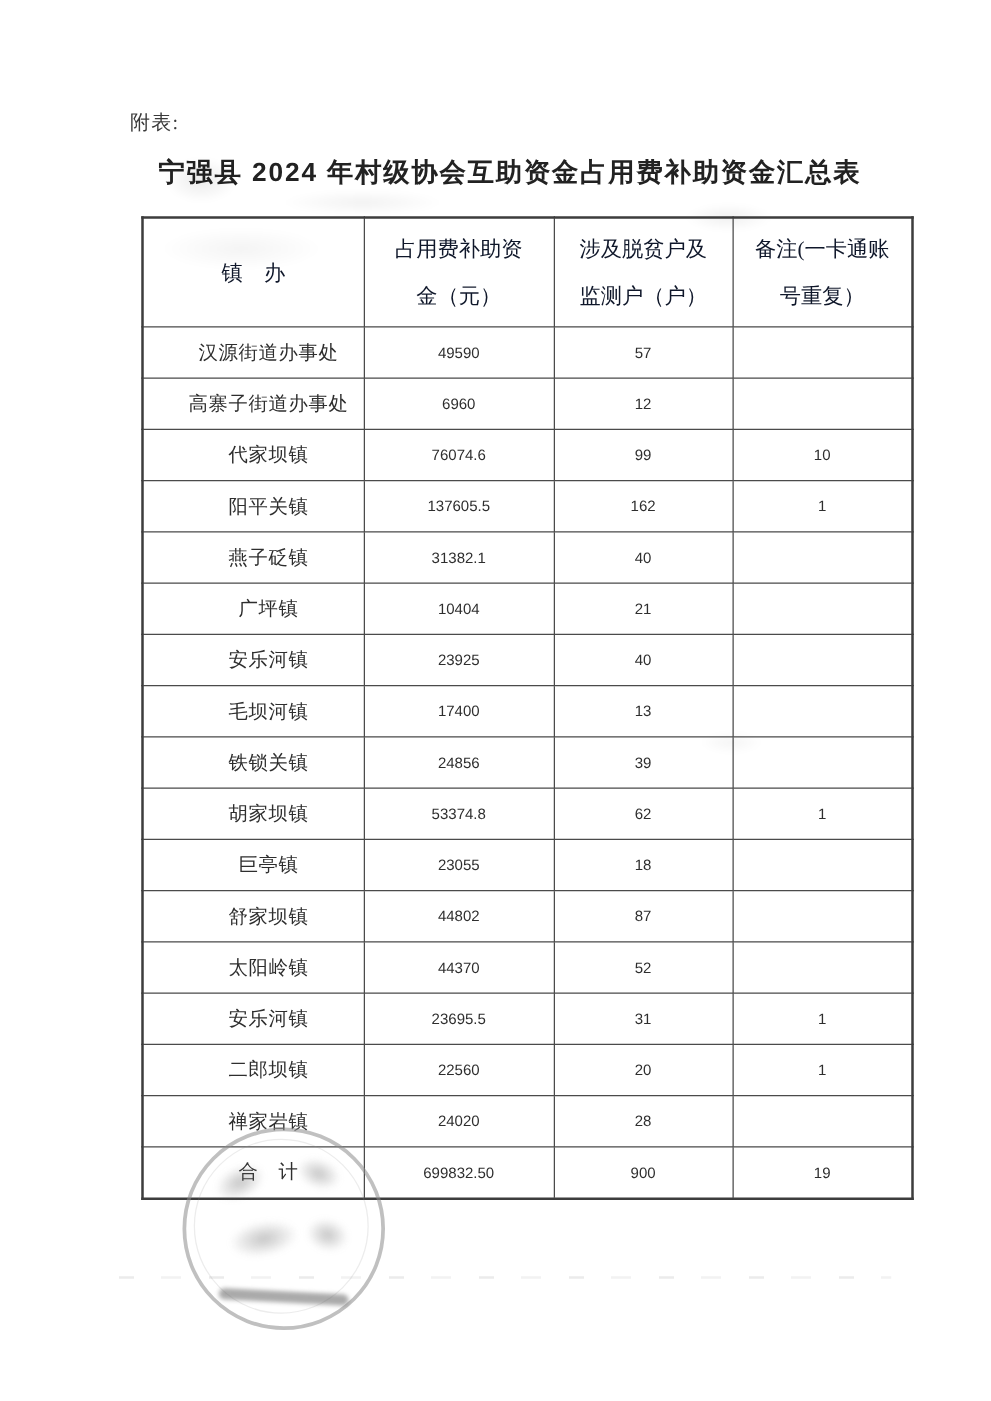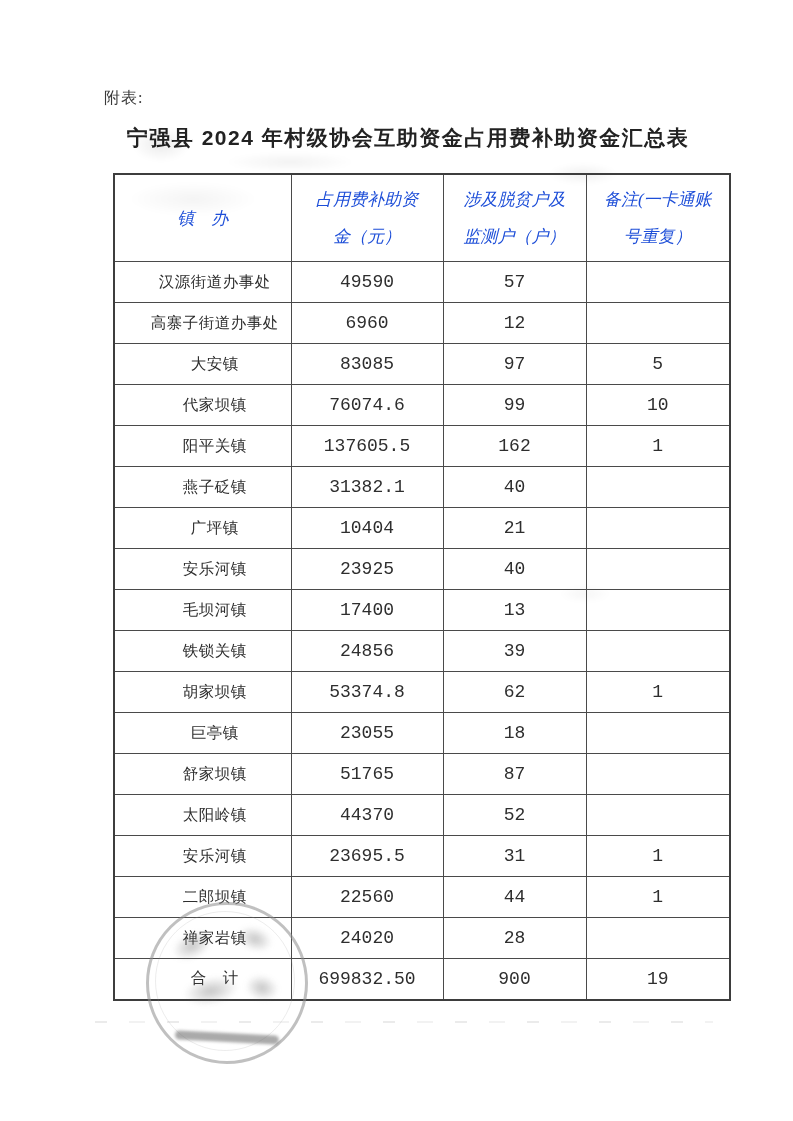--- a/index.html
+++ b/index.html
@@ -52,35 +52,34 @@
     text-align: center;
     vertical-align: middle;
     padding: 0;
     font-weight: 400;
     overflow: hidden;
   }
   .summary-table thead tr { height: 86px; }
   .summary-table tbody tr { height: 41px; }
   .summary-table th {
     font-size: 17px;
-    color: #1d4ed8;
-    font-style: italic;
+    color: #0f172a;
   }
   .hdr-two-line {
     display: flex;
     flex-direction: column;
     justify-content: space-evenly;
     height: 86px;
   }
   .summary-table td {
     font-size: 15px;
     color: #2e2e2e;
   }
   td.c-town { font-size: 15.5px; letter-spacing: 0.5px; padding-left: 24px; }
-  td.c-num  { font-size: 18px; font-family: Liberation Mono, monospace; }
+  td.c-num  { font-size: 12px; font-family: Liberation Sans, sans-serif; }
 
   
   .smudge {
     position: absolute;
     pointer-events: none;
     filter: blur(2px);
   }
   .smudge-1 { left:132px; top:126px; width:58px; height:36px;
     background: radial-gradient(ellipse at center, rgba(0,0,0,0.08), transparent 70%); }
   .smudge-2 { left:225px; top:152px; width:130px; height:20px;
@@ -201,26 +200,20 @@
       <td class="c-num"></td>
     </tr>
 
     <tr>
       <td class="c-town">高寨子街道办事处</td>
       <td class="c-num">6960</td>
       <td class="c-num">12</td>
       <td class="c-num"></td>
     </tr>
 
-    <tr>
-      <td class="c-town">大安镇</td>
-      <td class="c-num">83085</td>
-      <td class="c-num">97</td>
-      <td class="c-num">5</td>
-    </tr>
 
     <tr>
       <td class="c-town">代家坝镇</td>
       <td class="c-num">76074.6</td>
       <td class="c-num">99</td>
       <td class="c-num">10</td>
     </tr>
 
     <tr>
       <td class="c-town">阳平关镇</td>
@@ -273,21 +266,21 @@
 
     <tr>
       <td class="c-town">巨亭镇</td>
       <td class="c-num">23055</td>
       <td class="c-num">18</td>
       <td class="c-num"></td>
     </tr>
 
     <tr>
       <td class="c-town">舒家坝镇</td>
-      <td class="c-num">51765</td>
+      <td class="c-num">44802</td>
       <td class="c-num">87</td>
       <td class="c-num"></td>
     </tr>
 
     <tr>
       <td class="c-town">太阳岭镇</td>
       <td class="c-num">44370</td>
       <td class="c-num">52</td>
       <td class="c-num"></td>
     </tr>
@@ -295,21 +288,21 @@
     <tr>
       <td class="c-town">安乐河镇</td>
       <td class="c-num">23695.5</td>
       <td class="c-num">31</td>
       <td class="c-num">1</td>
     </tr>
 
     <tr>
       <td class="c-town">二郎坝镇</td>
       <td class="c-num">22560</td>
-      <td class="c-num">44</td>
+      <td class="c-num">20</td>
       <td class="c-num">1</td>
     </tr>
 
     <tr>
       <td class="c-town">禅家岩镇</td>
       <td class="c-num">24020</td>
       <td class="c-num">28</td>
       <td class="c-num"></td>
     </tr>
 

